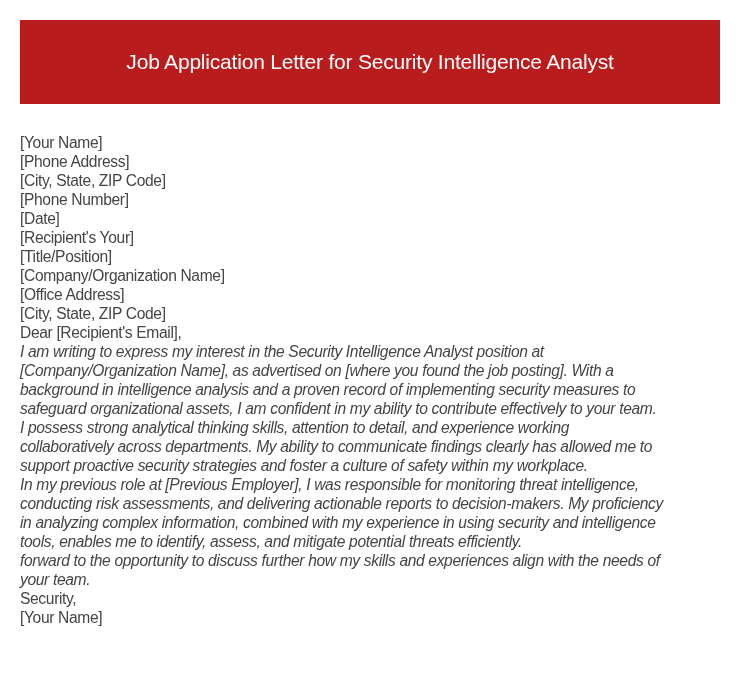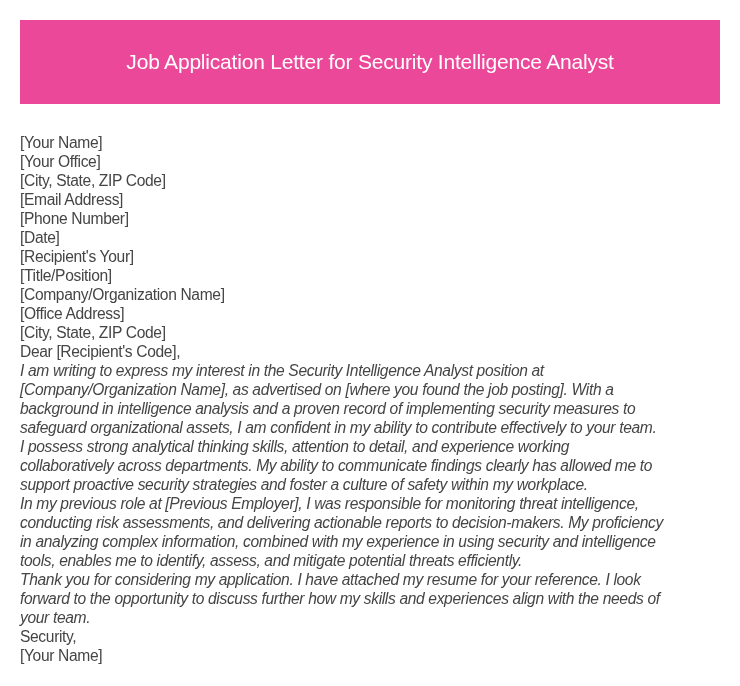--- a/index.html
+++ b/index.html
@@ -13,21 +13,21 @@
       position: relative;
       overflow: hidden;
       font-family: "Liberation Sans", "DejaVu Sans", sans-serif;
     }
     .header {
       position: absolute;
       left: 20px;
       top: 20px;
       width: 700px;
       height: 84px;
-      background: #ec4899;
+      background: #b91c1c;
       display: flex;
       align-items: center;
       justify-content: center;
     }
     .header-title {
       color: #ffffff;
       font-size: 21px;
       letter-spacing: -0.2px;
       font-weight: normal;
       margin: 0;
@@ -55,36 +55,35 @@
 </head>
 <body>
 
 <div class="header">
   <h1 class="header-title">Job Application Letter for Security Intelligence Analyst</h1>
 </div>
 
 <div class="letter">
   <div>
     <span class="line">[Your Name]</span>
-    <span class="line">[Your Office]</span>
+    <span class="line">[Phone Address]</span>
     <span class="line">[City, State, ZIP Code]</span>
-    <span class="line">[Email Address]</span>
     <span class="line">[Phone Number]</span>
     <span class="line">[Date]</span>
   </div>
 
   <div>
     <span class="line">[Recipient's Your]</span>
     <span class="line">[Title/Position]</span>
     <span class="line">[Company/Organization Name]</span>
     <span class="line">[Office Address]</span>
     <span class="line">[City, State, ZIP Code]</span>
   </div>
 
-  <span class="line">Dear [Recipient's Code],</span>
+  <span class="line">Dear [Recipient's Email],</span>
 
   <div class="para">
     <span class="line">I am writing to express my interest in the Security Intelligence Analyst position at</span>
     <span class="line">[Company/Organization Name], as advertised on [where you found the job posting]. With a</span>
     <span class="line">background in intelligence analysis and a proven record of implementing security measures to</span>
     <span class="line">safeguard organizational assets, I am confident in my ability to contribute effectively to your team.</span>
   </div>
 
   <div class="para">
     <span class="line">I possess strong analytical thinking skills, attention to detail, and experience working</span>
@@ -93,20 +92,19 @@
   </div>
 
   <div class="para">
     <span class="line">In my previous role at [Previous Employer], I was responsible for monitoring threat intelligence,</span>
     <span class="line">conducting risk assessments, and delivering actionable reports to decision-makers. My proficiency</span>
     <span class="line">in analyzing complex information, combined with my experience in using security and intelligence</span>
     <span class="line">tools, enables me to identify, assess, and mitigate potential threats efficiently.</span>
   </div>
 
   <div class="para">
-    <span class="line">Thank you for considering my application. I have attached my resume for your reference. I look</span>
     <span class="line">forward to the opportunity to discuss further how my skills and experiences align with the needs of</span>
     <span class="line">your team.</span>
   </div>
 
   <span class="line">Security,</span>
   <span class="line">[Your Name]</span>
 </div>
 
 </body></html>

